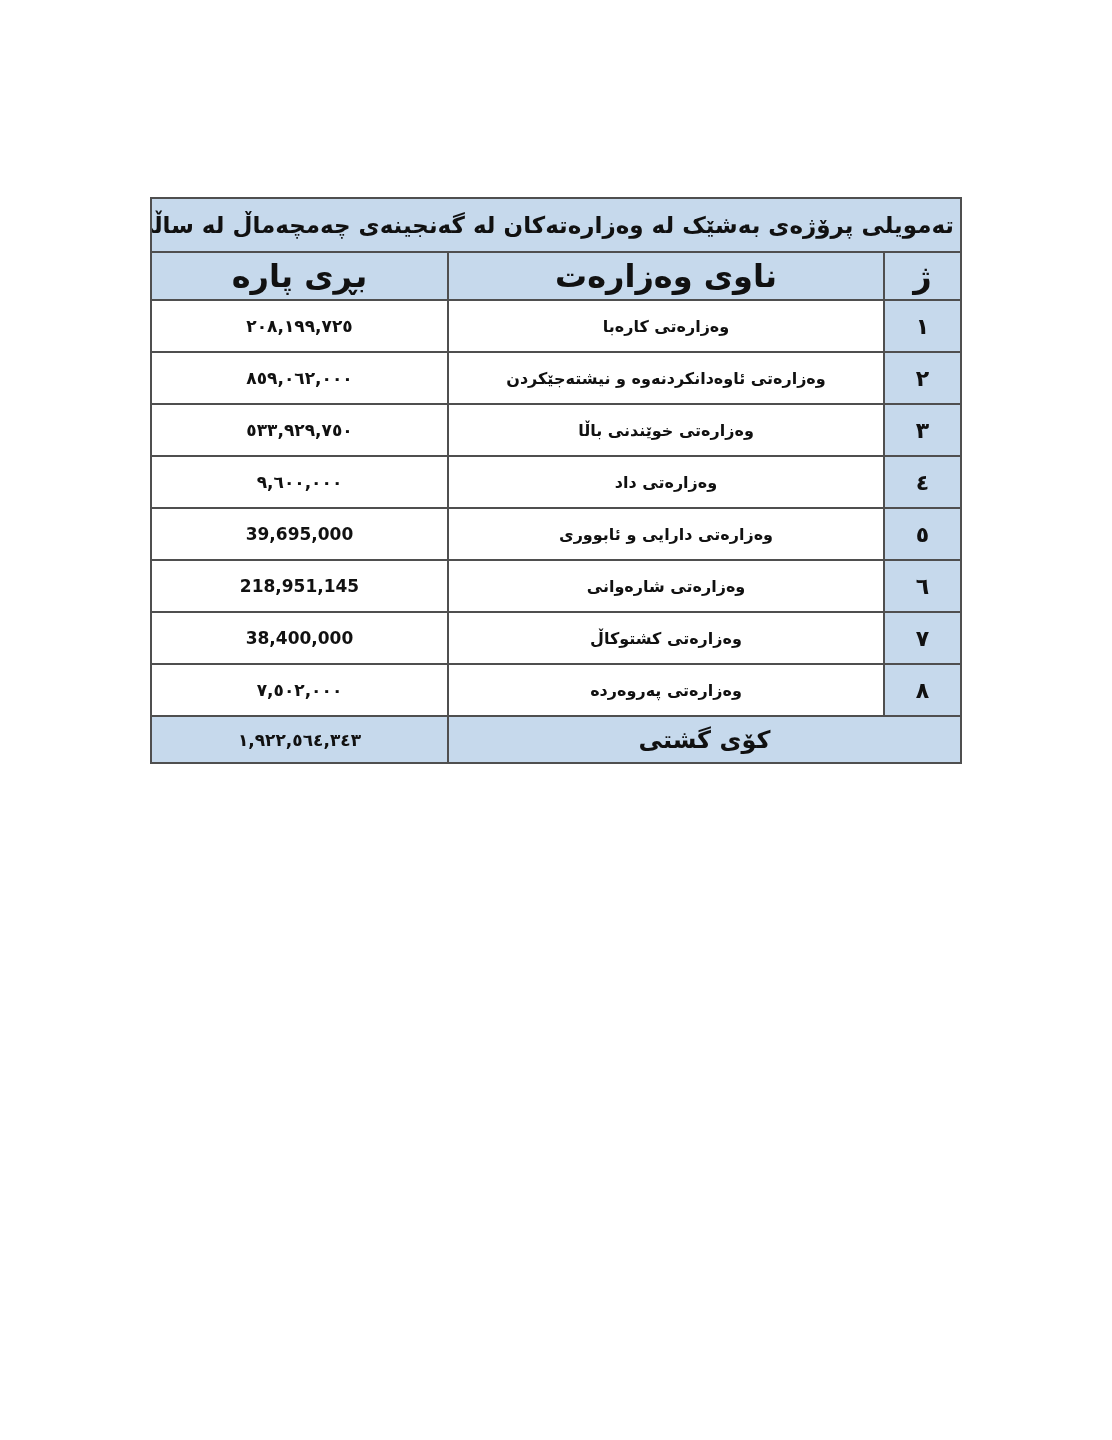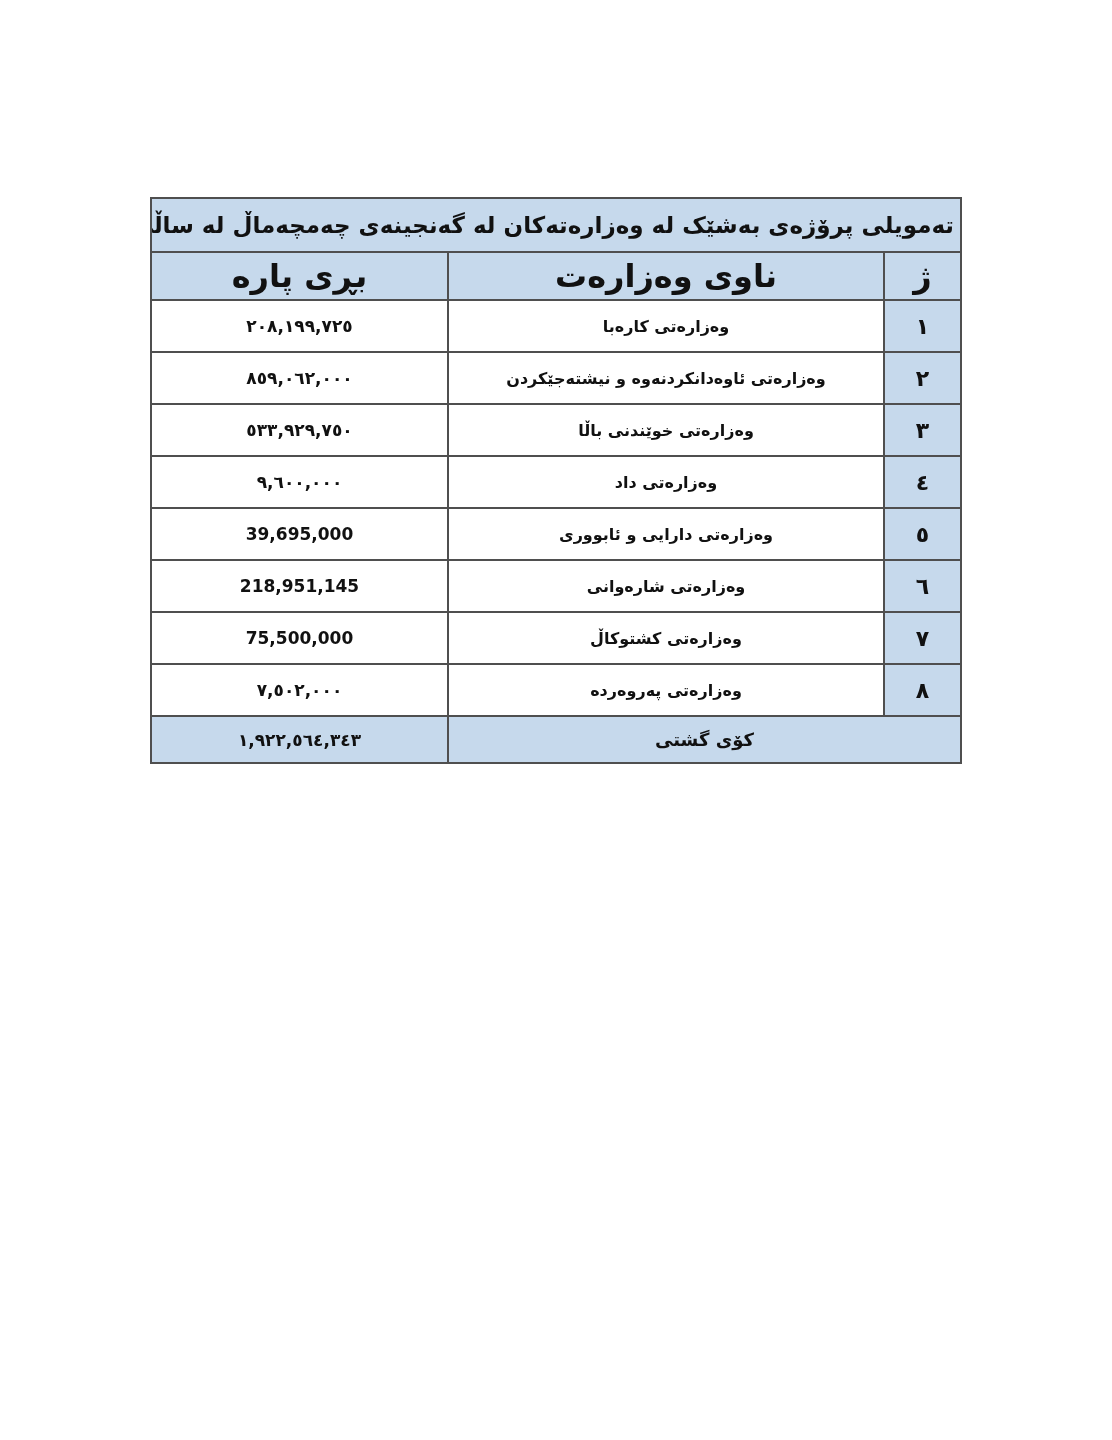--- a/index.html
+++ b/index.html
@@ -57,21 +57,21 @@
   }
   .data-row .ministry-cell {
     font-size: 16px;
   }
   .data-row .amount-cell {
     font-size: 17px;
   }
   .total-row td {
     background: #c6d9ec;
     height: 45px;
-    font-size: 18px;
+    font-size: 24px;
   }
   .total-row .total-amount {
     font-size: 17px;
   }
 </style>
 </head>
 <body>
 
 <div class="page">
   <table class="budget-table">
@@ -123,21 +123,21 @@
 
   <tr class="data-row">
     <td class="no-cell">٦</td>
     <td class="ministry-cell">وەزارەتی شارەوانی</td>
     <td class="amount-cell">218,951,145</td>
   </tr>
 
   <tr class="data-row">
     <td class="no-cell">٧</td>
     <td class="ministry-cell">وەزارەتی کشتوکاڵ</td>
-    <td class="amount-cell">75,500,000</td>
+    <td class="amount-cell">38,400,000</td>
   </tr>
 
   <tr class="data-row">
     <td class="no-cell">٨</td>
     <td class="ministry-cell">وەزارەتی پەروەردە</td>
     <td class="amount-cell">٧,٥٠٢,٠٠٠</td>
   </tr>
 </tbody>
     <tfoot>
       <tr class="total-row">

